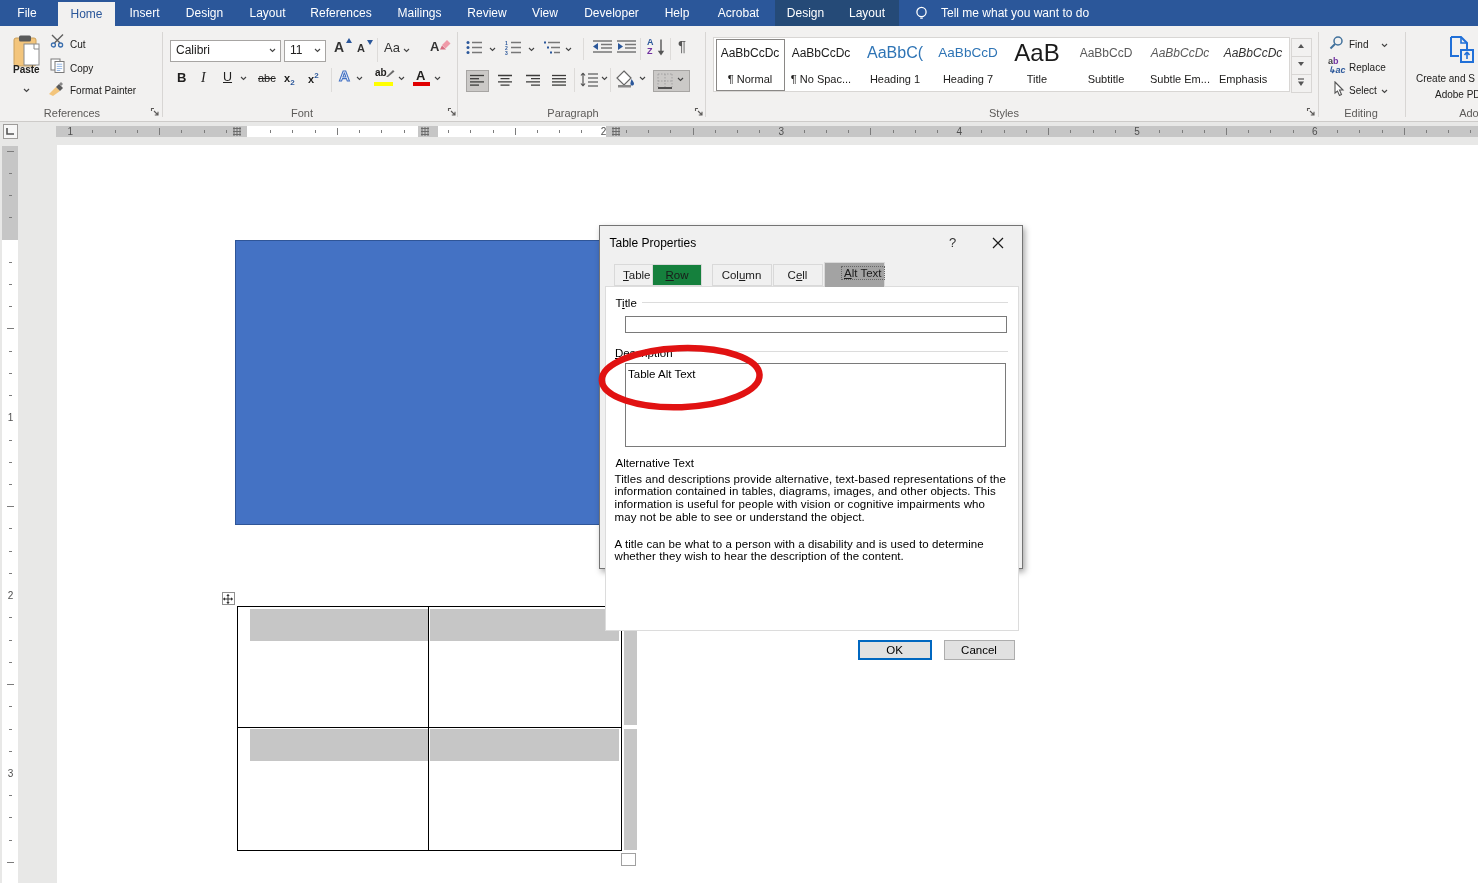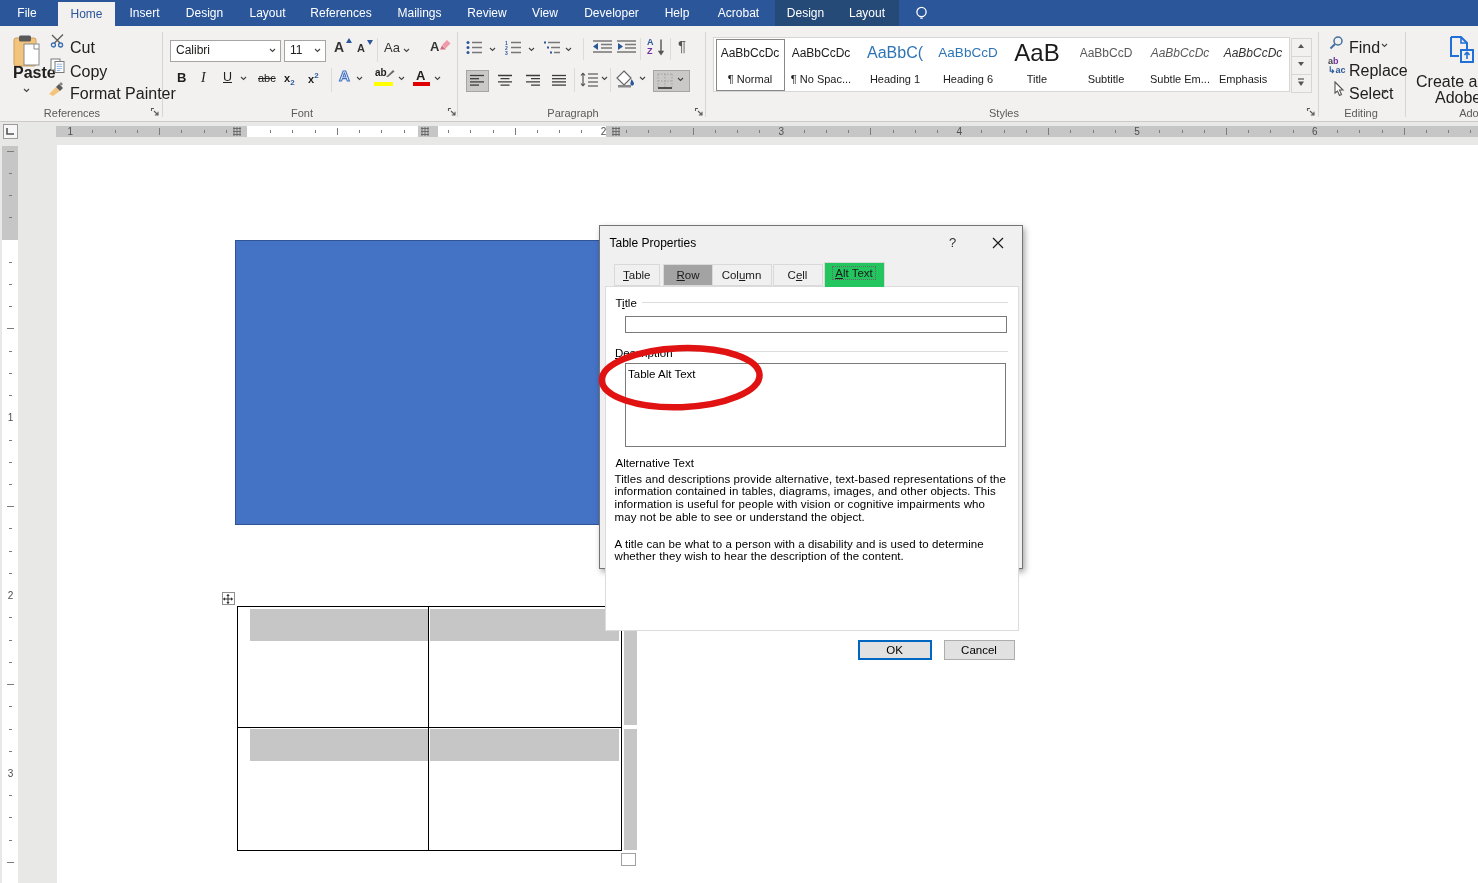--- a/index.html
+++ b/index.html
@@ -4,21 +4,21 @@
 html,body{width:1478px;height:883px;overflow:hidden;font-family:"Liberation Sans", sans-serif;}
 .a{position:absolute;}
 #stage{position:relative;width:1478px;height:883px;background:#e8e8e7;}
 #tabbar{left:0;top:0;width:1478px;height:26px;background:#2b579a;}
 .tab{position:absolute;top:0;height:26px;color:#fff;font-size:12px;line-height:26px;text-align:center;}
 #ctx{position:absolute;left:775px;top:0;width:124px;height:26px;background:#254a77;}
 #hometab{position:absolute;left:58px;top:2px;width:57px;height:24px;background:#f2f1f0;color:#2b579a;font-size:12px;text-align:center;line-height:24px;}
 #ribbon{left:0;top:26px;width:1478px;height:96px;background:#f2f1f0;border-bottom:1px solid #cdcbc9;}
 .gsep{position:absolute;top:6px;width:1px;height:85px;background:#d8d6d4;}
 .glabel{position:absolute;top:81px;font-size:11px;color:#5c5a58;width:120px;text-align:center;}
-.rtext{position:absolute;font-size:16px;color:#21201f;white-space:nowrap;}
+.rtext{position:absolute;font-size:10px;color:#21201f;white-space:nowrap;}
 .chev{position:absolute;width:7px;height:5px;}
 .launch{position:absolute;width:10px;height:10px;}
 .combo{position:absolute;background:#fff;border:1px solid #a7a5a3;}
 #rulerrow{left:0;top:123px;width:1478px;height:18px;background:#e8e8e7;}
 #hruler{position:absolute;left:56px;top:3px;height:11px;width:1422px;background:#c6c6c6;}
 .htick{position:absolute;top:4px;width:1px;height:3px;background:#7c7c7c;}
 .htick.tall{top:2px;height:7px;}
 .hnum{position:absolute;top:0px;font-size:10px;line-height:11px;color:#4f4f4f;width:8px;text-align:center;}
 .vtick{position:absolute;left:7px;height:1px;width:3px;background:#7c7c7c;}
 .vtick.tall{left:5px;width:7px;}
@@ -48,20 +48,21 @@
 <div class="tab" style="left:566.5px;width:90px;">Developer</div>
 <div class="tab" style="left:632.0px;width:90px;">Help</div>
 <div class="tab" style="left:693.5px;width:90px;">Acrobat</div>
 <div class="tab" style="left:760.5px;width:90px;">Design</div>
 <div class="tab" style="left:822.0px;width:90px;">Layout</div>
 <div id="hometab">Home</div>
 <svg class="a" style="left:913px;top:5px;" width="17" height="17" viewBox="0 0 17 17">
         <circle cx="8.5" cy="7" r="4.6" fill="none" stroke="#fff" stroke-width="1.3"></circle>
         <path d="M6.7 11.5h3.6M7.2 13.2h2.6" stroke="#fff" stroke-width="1.2" fill="none"></path>
       </svg>
+<div class="tab" style="left:941px;width:220px;text-align:left;">Tell me what you want to do</div>
 </div>
 <div class="a" id="ribbon">
 <div class="gsep" style="left:161.5px"></div>
 <div class="gsep" style="left:456.5px"></div>
 <div class="gsep" style="left:704.5px"></div>
 <div class="gsep" style="left:1317.5px"></div>
 <div class="gsep" style="left:1404.5px"></div>
 <div class="glabel" style="left:12.0px">References</div>
 <div class="glabel" style="left:242.0px">Font</div>
 <div class="glabel" style="left:513.0px">Paragraph</div>
@@ -258,21 +259,21 @@
       </svg>
 <div class="a" style="left:713px;top:11px;width:577px;height:55px;background:#fff;border:1px solid #d8d6d4;"></div>
 <div class="a" style="left:715.5px;top:12.5px;width:69px;height:52px;background:#fff;border:1px solid #8a8886;"></div>
 <div class="rtext" style="left:716px;top:20px;width:68px;text-align:center;font-size:12px;color:#1a1a1a;font-style:normal;line-height:26px;top:14px;">AaBbCcDc</div>
 <div class="rtext" style="left:716px;top:47px;width:68px;text-align:center;font-size:11px;">¶ Normal</div>
 <div class="rtext" style="left:787px;top:20px;width:68px;text-align:center;font-size:12px;color:#1a1a1a;font-style:normal;line-height:26px;top:14px;">AaBbCcDc</div>
 <div class="rtext" style="left:787px;top:47px;width:68px;text-align:center;font-size:11px;">¶ No Spac...</div>
 <div class="rtext" style="left:861px;top:20px;width:68px;text-align:center;font-size:16px;color:#2e74b5;font-style:normal;line-height:26px;top:14px;">AaBbC(</div>
 <div class="rtext" style="left:861px;top:47px;width:68px;text-align:center;font-size:11px;">Heading 1</div>
 <div class="rtext" style="left:934px;top:20px;width:68px;text-align:center;font-size:13.5px;color:#2e74b5;font-style:normal;line-height:26px;top:14px;">AaBbCcD</div>
-<div class="rtext" style="left:934px;top:47px;width:68px;text-align:center;font-size:11px;">Heading 6</div>
+<div class="rtext" style="left:934px;top:47px;width:68px;text-align:center;font-size:11px;">Heading 7</div>
 <div class="rtext" style="left:1003px;top:20px;width:68px;text-align:center;font-size:24px;color:#1a1a1a;font-style:normal;line-height:26px;top:14px;">AaB</div>
 <div class="rtext" style="left:1003px;top:47px;width:68px;text-align:center;font-size:11px;">Title</div>
 <div class="rtext" style="left:1072px;top:20px;width:68px;text-align:center;font-size:12px;color:#595959;font-style:normal;line-height:26px;top:14px;">AaBbCcD</div>
 <div class="rtext" style="left:1072px;top:47px;width:68px;text-align:center;font-size:11px;">Subtitle</div>
 <div class="rtext" style="left:1146px;top:20px;width:68px;text-align:center;font-size:12px;color:#595959;font-style:italic;line-height:26px;top:14px;">AaBbCcDc</div>
 <div class="rtext" style="left:1146px;top:47px;width:68px;text-align:center;font-size:11px;">Subtle Em...</div>
 <div class="rtext" style="left:1219px;top:20px;width:68px;text-align:center;font-size:12px;color:#333;font-style:italic;line-height:26px;top:14px;">AaBbCcDc</div>
 <div class="rtext" style="left:1219px;top:47px;width:68px;text-align:left;font-size:11px;">Emphasis</div>
 <div class="a" style="left:1290.5px;top:11.5px;width:21px;height:55px;background:#f2f1f0;border:1px solid #d8d6d4;"></div>
 <svg class="a" style="left:1297px;top:17px;" width="8" height="6" viewBox="0 0 8 6">
@@ -289,21 +290,21 @@
       </svg>
 <svg class="a" style="left:1329px;top:9px;" width="15" height="15" viewBox="0 0 15 15">
         <circle cx="9" cy="6" r="4" fill="none" stroke="#41719c" stroke-width="1.5"></circle>
         <path d="M6 9l-4.5 4.5" stroke="#41719c" stroke-width="2"></path>
       </svg>
 <div class="rtext" style="left:1349px;top:12.5px;">Find</div>
 <svg class="chev" style="left:1381px;top:17px;" viewBox="0 0 7 5">
         <path d="M1 1l2.5 2.5L6 1" stroke="#444" fill="none" stroke-width="1.1"></path>
       </svg>
 <div class="rtext" style="left:1328px;top:30px;font-size:9px;font-weight:bold;"><span style="color:#444;">a</span><span style="color:#7030a0;">b</span></div>
-<div class="rtext" style="left:1328px;top:39px;font-size:9px;font-weight:bold;color:#2b579a;">↳ac</div>
+<div class="rtext" style="left:1328px;top:39px;font-size:9px;font-weight:bold;color:#2b579a;font-style:italic;">↳ac</div>
 <div class="rtext" style="left:1349px;top:36px;">Replace</div>
 <svg class="a" style="left:1333px;top:55px;" width="12" height="15" viewBox="0 0 12 15">
         <path d="M2 1l8 8H6.5l2 4.5-2 1-2-4.5L2 12z" fill="#fff" stroke="#555" stroke-width="1.1"></path>
       </svg>
 <div class="rtext" style="left:1349px;top:59px;">Select</div>
 <svg class="chev" style="left:1381px;top:63px;" viewBox="0 0 7 5">
         <path d="M1 1l2.5 2.5L6 1" stroke="#444" fill="none" stroke-width="1.1"></path>
       </svg>
 <svg class="a" style="left:1448px;top:10px;" width="26" height="28" viewBox="0 0 26 28">
         <path d="M3 1h10l6 6v7" fill="none" stroke="#2170d8" stroke-width="2"></path>
@@ -451,24 +452,24 @@
     </svg>
 <div class="a" style="left:621px;top:852.5px;width:15px;height:13.5px;background:#fff;border:1.5px solid #a0a0a0;"></div>
 <div class="a" id="dlg">
 <div class="dtxt" style="left:9.5px;top:10px;font-size:12px;">Table Properties</div>
 <div class="dtxt" style="left:349px;top:9px;font-size:13px;color:#333;">?</div>
 <svg class="a" style="left:392px;top:11px;" width="12" height="12" viewBox="0 0 12 12">
         <path d="M1 1l10 10M11 1L1 11" stroke="#1a1a1a" stroke-width="1.2"></path>
       </svg>
 <div class="a" style="left:4.5px;top:60px;width:414.5px;height:345px;background:#fff;border:1px solid #dcdcdc;"></div>
 <div class="dtab" style="left:14px;width:45.5px;"><u>T</u>able</div>
-<div class="dtab" style="left:63px;width:50px;background:#a3a3a3;"><u>R</u>ow</div>
+<div class="dtab" style="left:52px;width:50px;background:#15803d;"><u>R</u>ow</div>
 <div class="dtab" style="left:111.5px;width:60px;">Col<u>u</u>mn</div>
 <div class="dtab" style="left:172.5px;width:50px;">C<u>e</u>ll</div>
-<div class="dtab" style="left:223.5px;top:36px;height:25px;width:61px;background:#22c55e;border-bottom:none;z-index:2;"><span style="outline:1px dotted #666;padding:0 2px;"><u>A</u>lt Text</span></div>
+<div class="dtab" style="left:223.5px;top:36px;height:25px;width:61px;background:#a3a3a3;border-bottom:none;z-index:2;text-align:right;"><span style="outline:1px dotted #666;padding:0 2px;"><u>A</u>lt Text</span></div>
 <div class="dtxt" style="left:15.5px;top:71px;">T<u>i</u>tle</div>
 <div class="gline" style="left:42px;top:75.5px;width:366px;"></div>
 <div class="tbox" style="left:24.5px;top:89.5px;width:382.5px;height:17.5px;"></div>
 <div class="dtxt" style="left:15px;top:120.5px;"><u>D</u>escription</div>
 <div class="gline" style="left:78px;top:124.5px;width:330px;"></div>
 <div class="tbox" style="left:24.5px;top:136.5px;width:381.5px;height:84px;"></div>
 <div class="dtxt" style="left:28px;top:142px;">Table Alt Text</div>
 <div class="dtxt" style="left:15.5px;top:231px;">Alternative Text</div>
 <div class="dtxt bodyln" style="left:14.5px;top:246.5px;">Titles and descriptions provide alternative, text-based representations of the</div>
 <div class="dtxt bodyln" style="left:14.5px;top:259.45px;">information contained in tables, diagrams, images, and other objects. This</div>

